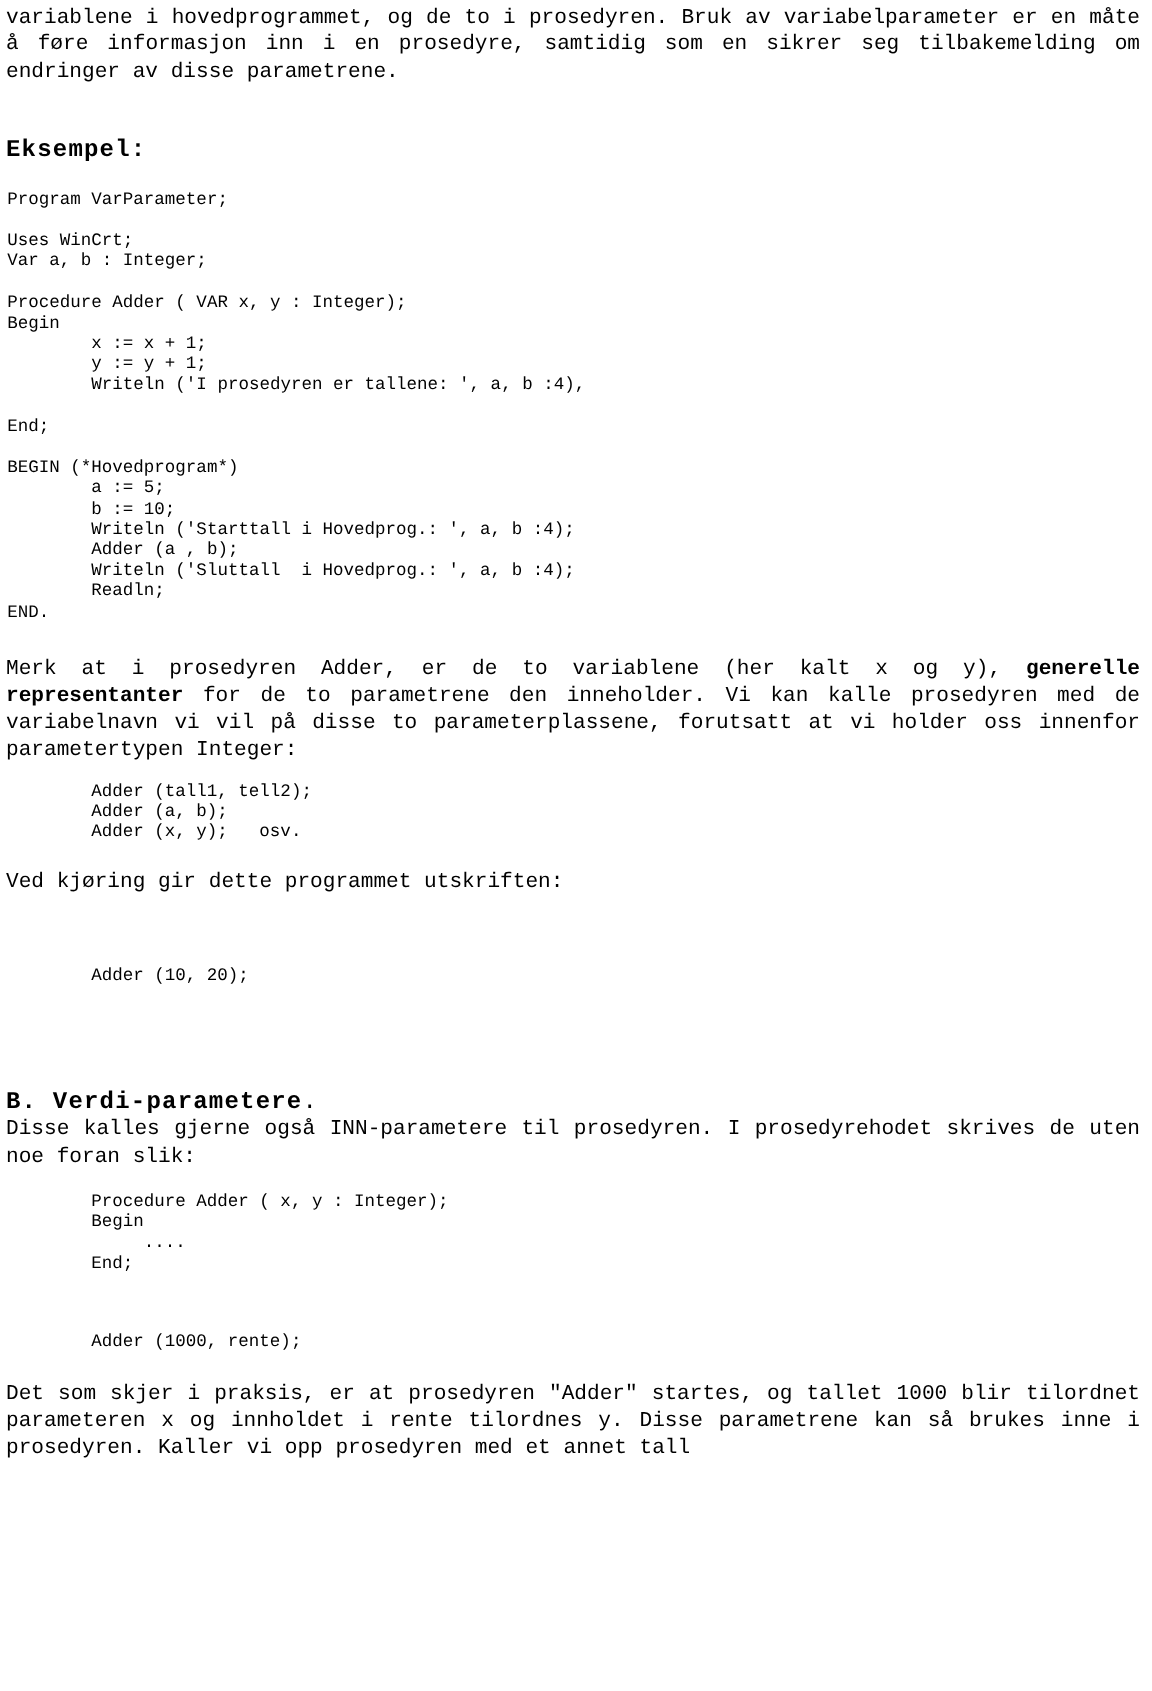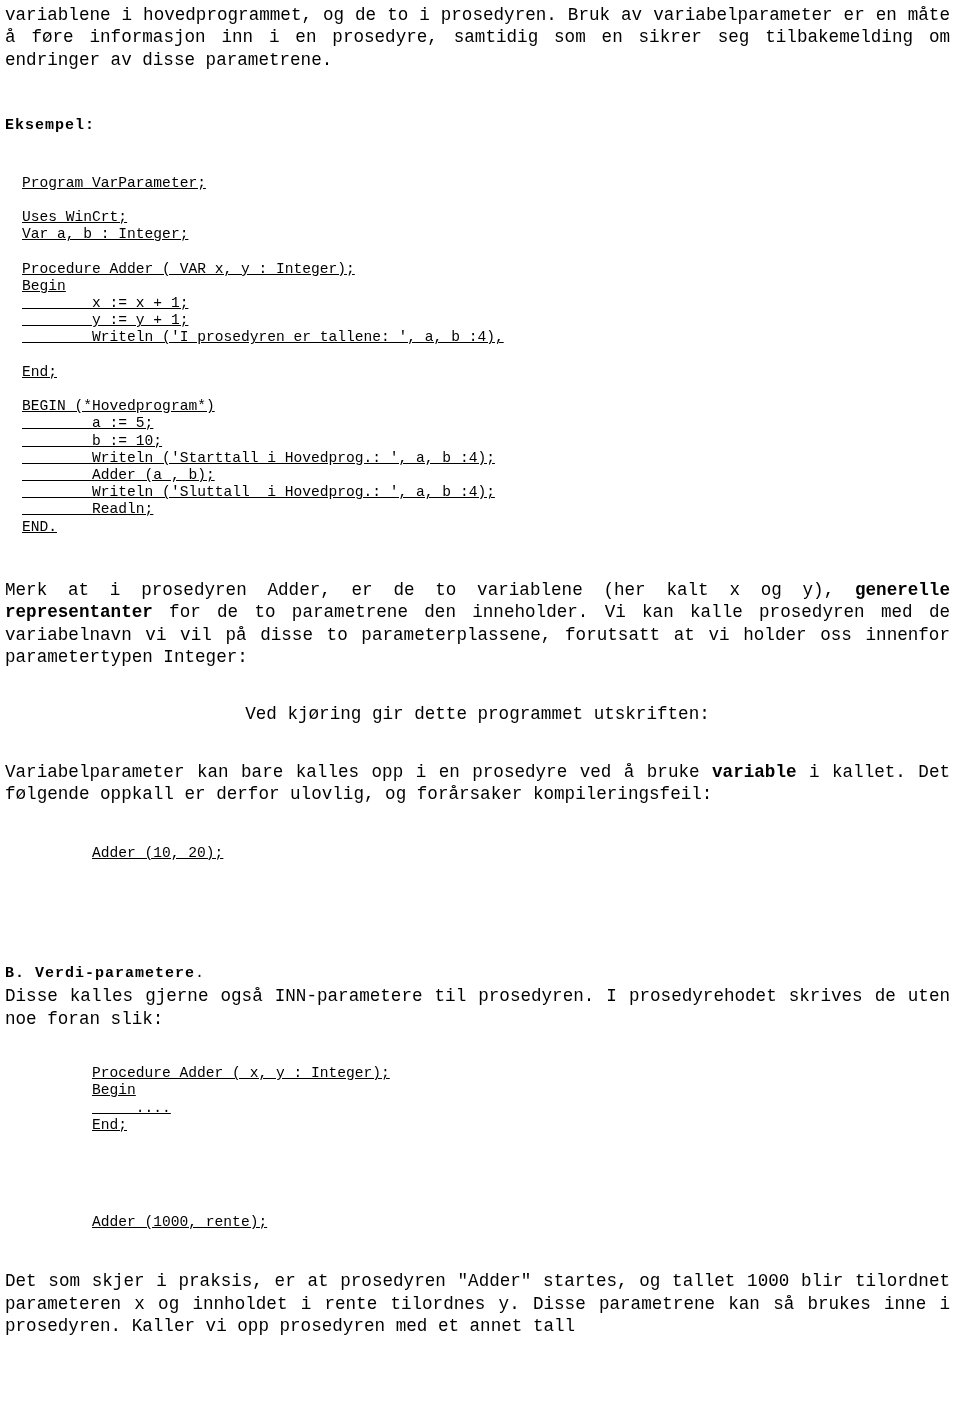--- a/index.html
+++ b/index.html
@@ -34,38 +34,37 @@
     white-space: normal;
   }
   .prose.lastline-left {
     text-align-last: left;
   }
   .prose .b {
     font-weight: bold;
   }
   
   .prose.noj {
-    text-align: center;
+    text-align: left;
   }
   
   pre.code {
     font-family: "Liberation Mono", "DejaVu Sans Mono", monospace;
     font-size: 14.6px;
     line-height: 17.2px;
-    margin: 17px;
+    margin: 1px;
     padding: 0 0 0 5px;
     white-space: pre;
     color: #000000;
-    text-decoration: underline;
   }
   pre.code.indent {
     padding-left: 75px;
   }
   h2.heading {
-    font-size: 15px;
+    font-size: 20px;
     line-height: 22.4px;
     font-weight: bold;
     margin: 0;
     padding: 0 0 0 5px;
     letter-spacing: 1px;
   }
   .spacer-6  { height: 6px; }
   .spacer-14 { height: 14px; }
   .spacer-18 { height: 18px; }
   .spacer-20 { height: 20px; }
@@ -111,31 +110,33 @@
         Writeln ('Sluttall  i Hovedprog.: ', a, b :4);
         Readln;
 END.</pre>
 
   <div class="spacer-26"></div>
 
   <p class="prose lastline-left"><span>Merk at i prosedyren Adder, er de to variablene (her kalt x og y), </span><span class="b">generelle representanter</span><span> for de to parametrene den inneholder. Vi kan kalle prosedyren med de variabelnavn vi vil på disse to parameterplassene, forutsatt at vi holder oss innenfor parametertypen Integer:</span></p>
 
   <div class="spacer-14"></div>
 
+  <pre class="code indent">Adder (tall1, tell2);
+Adder (a, b);
+Adder (x, y);   osv.</pre>
 
   <div class="spacer-20"></div>
 
   <p class="prose noj">Ved kjøring gir dette programmet utskriften:</p>
 
   <div class="spacer-18"></div>
 
 
   <div class="spacer-18"></div>
 
-  <p class="prose lastline-left"><span>Variabelparameter kan bare kalles opp i en prosedyre ved å bruke </span><span class="b">variable</span><span> i kallet. Det følgende oppkall er derfor ulovlig, og forårsaker kompileringsfeil:</span></p>
 
   <div class="spacer-22"></div>
 
   <pre class="code indent">Adder (10, 20);</pre>
 
   <div class="spacer-6"></div>
 
 
   <div class="spacer-44"></div>
   <div class="spacer-34"></div>

